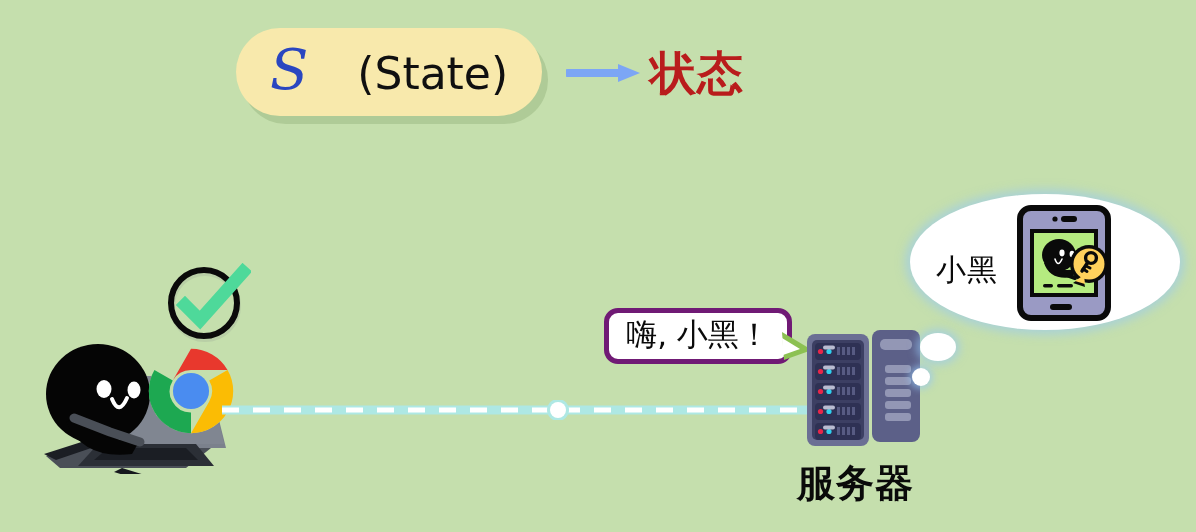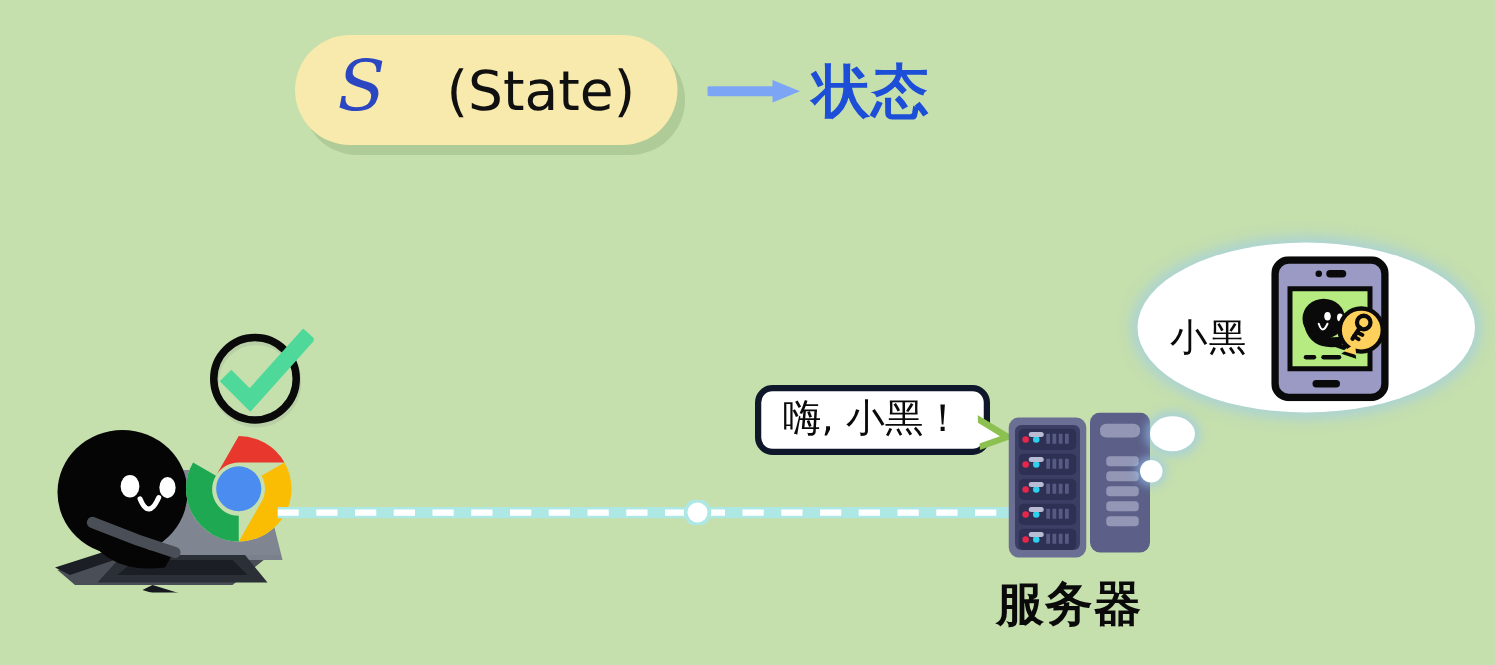--- a/index.html
+++ b/index.html
@@ -66,21 +66,21 @@
   }
 
   
   #title-cn {
     position: absolute;
     left: 650px;
     top: 43px;
     font-family: "DejaVu Sans", "Liberation Sans", sans-serif;
     font-size: 46px;
     font-weight: bold;
-    color: #1d4ed8;
+    color: #b91c1c;
     letter-spacing: 1px;
     white-space: nowrap;
   }
 
   
   #loggedin-label {
     position: absolute;
     left: 36px;
     top: 276px;
     font-family: "DejaVu Sans", "Liberation Sans", sans-serif;
@@ -131,21 +131,21 @@
     width: 188px;
     height: 56px;
   }
   #server-bubble .bubble-body {
     position: absolute;
     left: 0;
     top: 0;
     width: 100%;
     height: 100%;
     background: #ffffff;
-    border: 5px solid #0f172a;
+    border: 5px solid #701a75;
     border-radius: 14px;
     box-sizing: border-box;
     display: flex;
     align-items: center;
     justify-content: center;
   }
   #server-bubble .bubble-text {
     font-family: "DejaVu Sans", "Liberation Sans", sans-serif;
     font-size: 31px;
     color: #0a0a0a;

